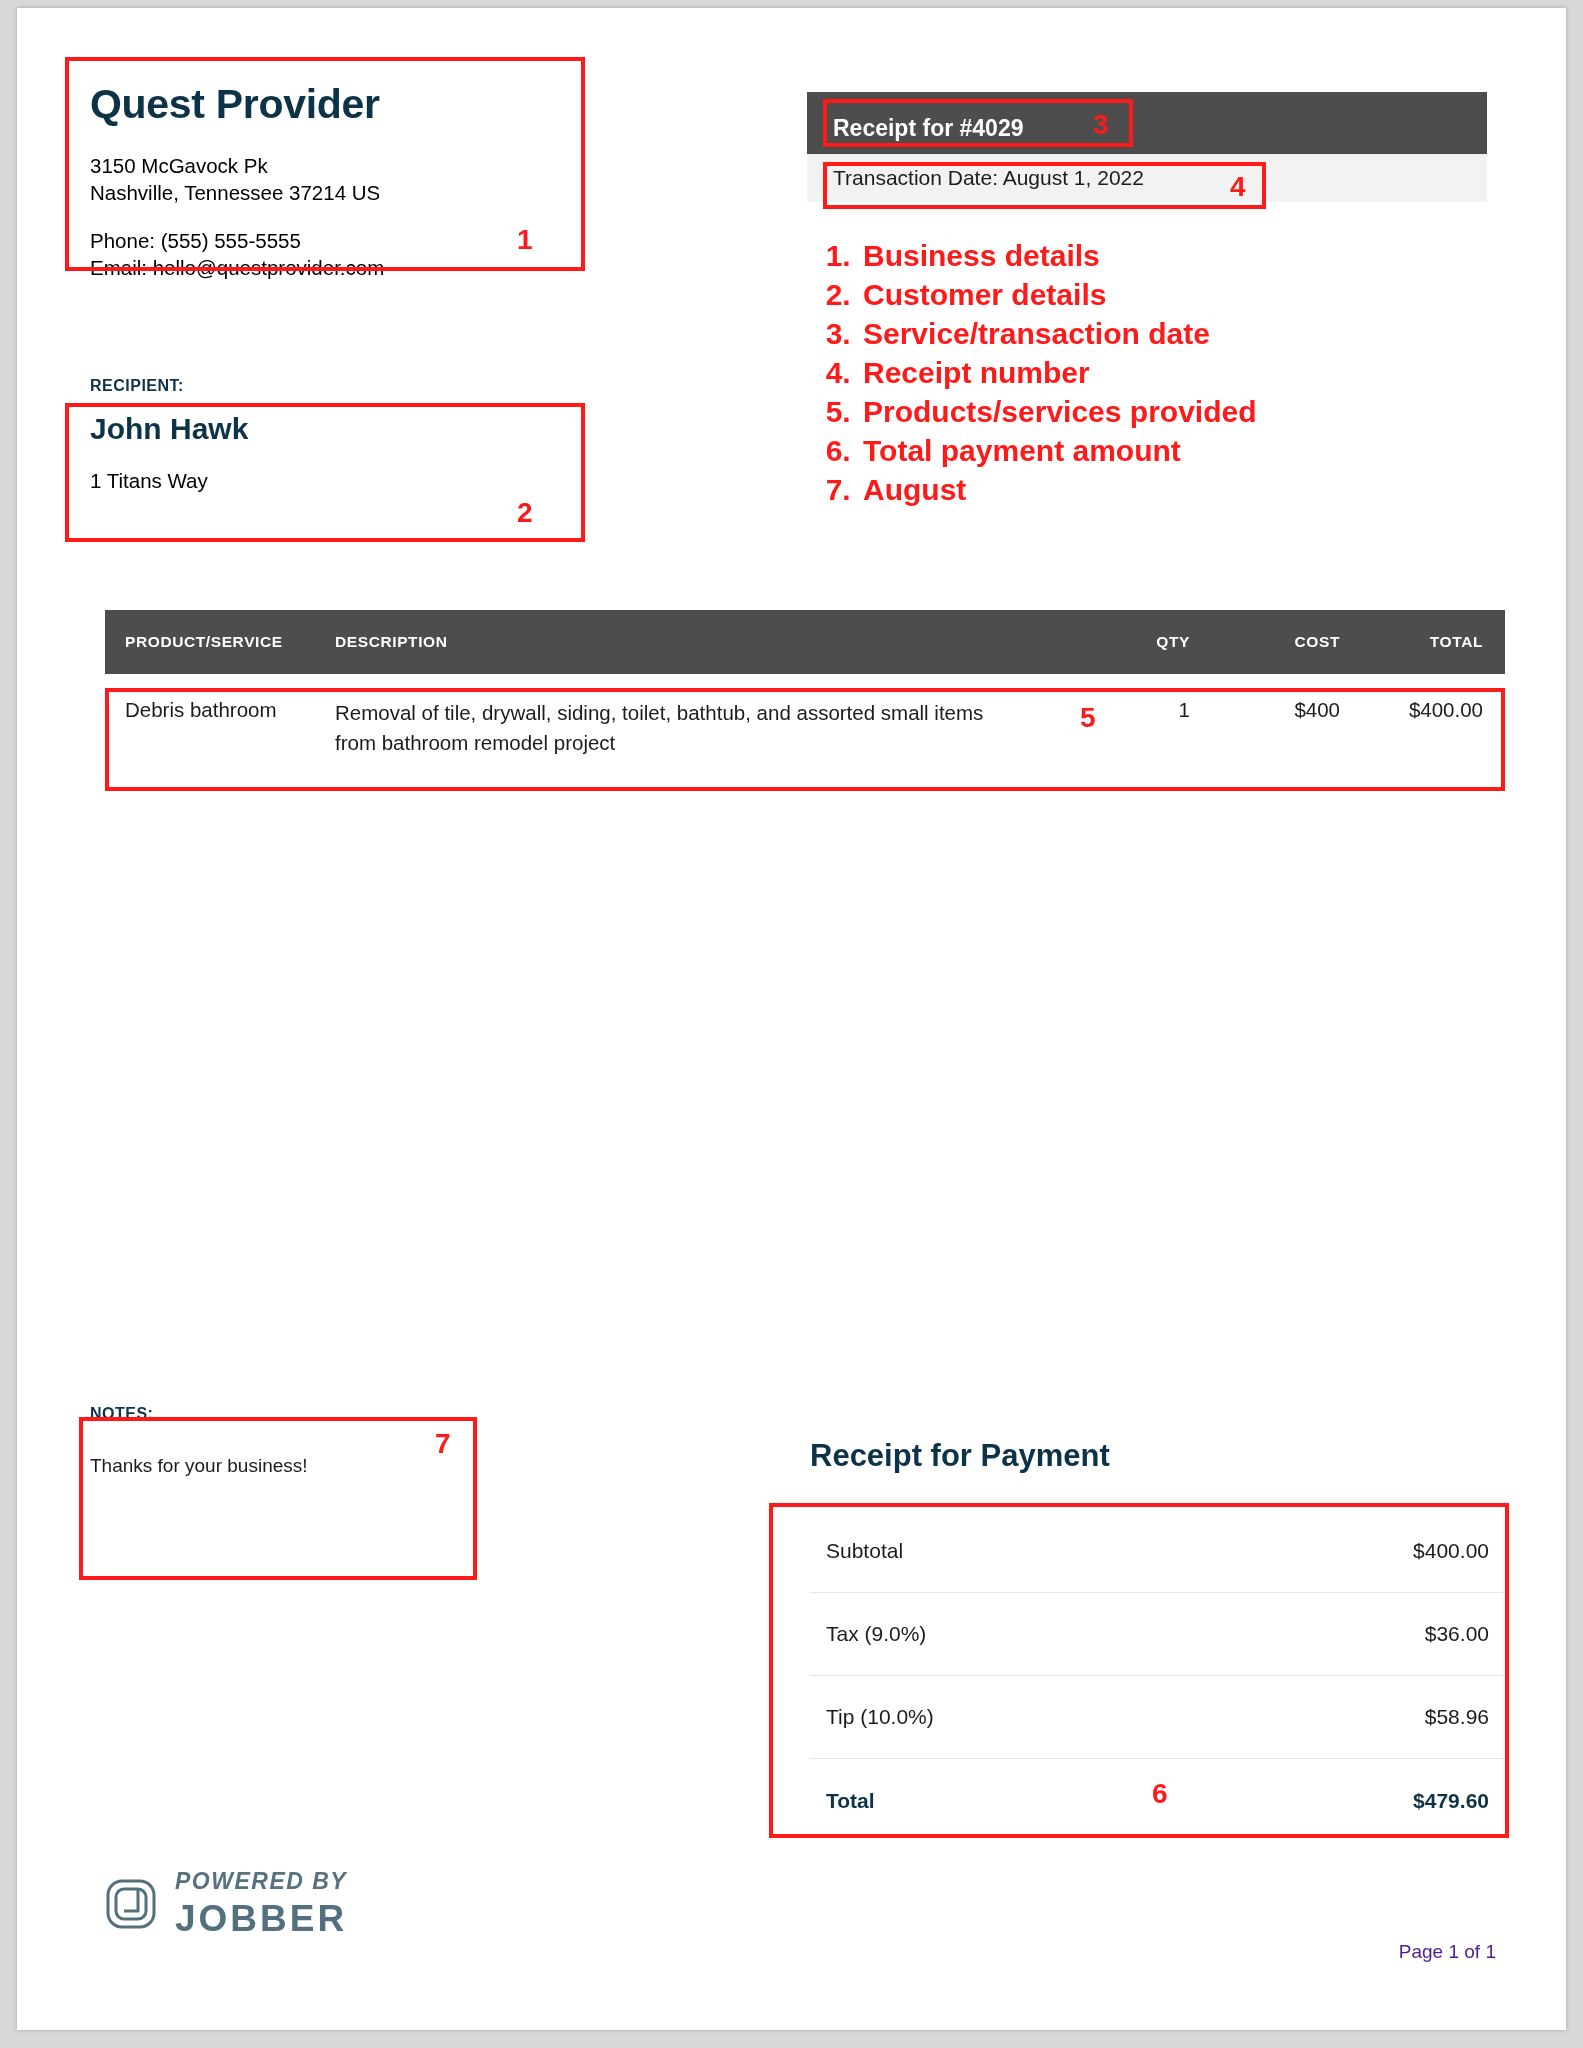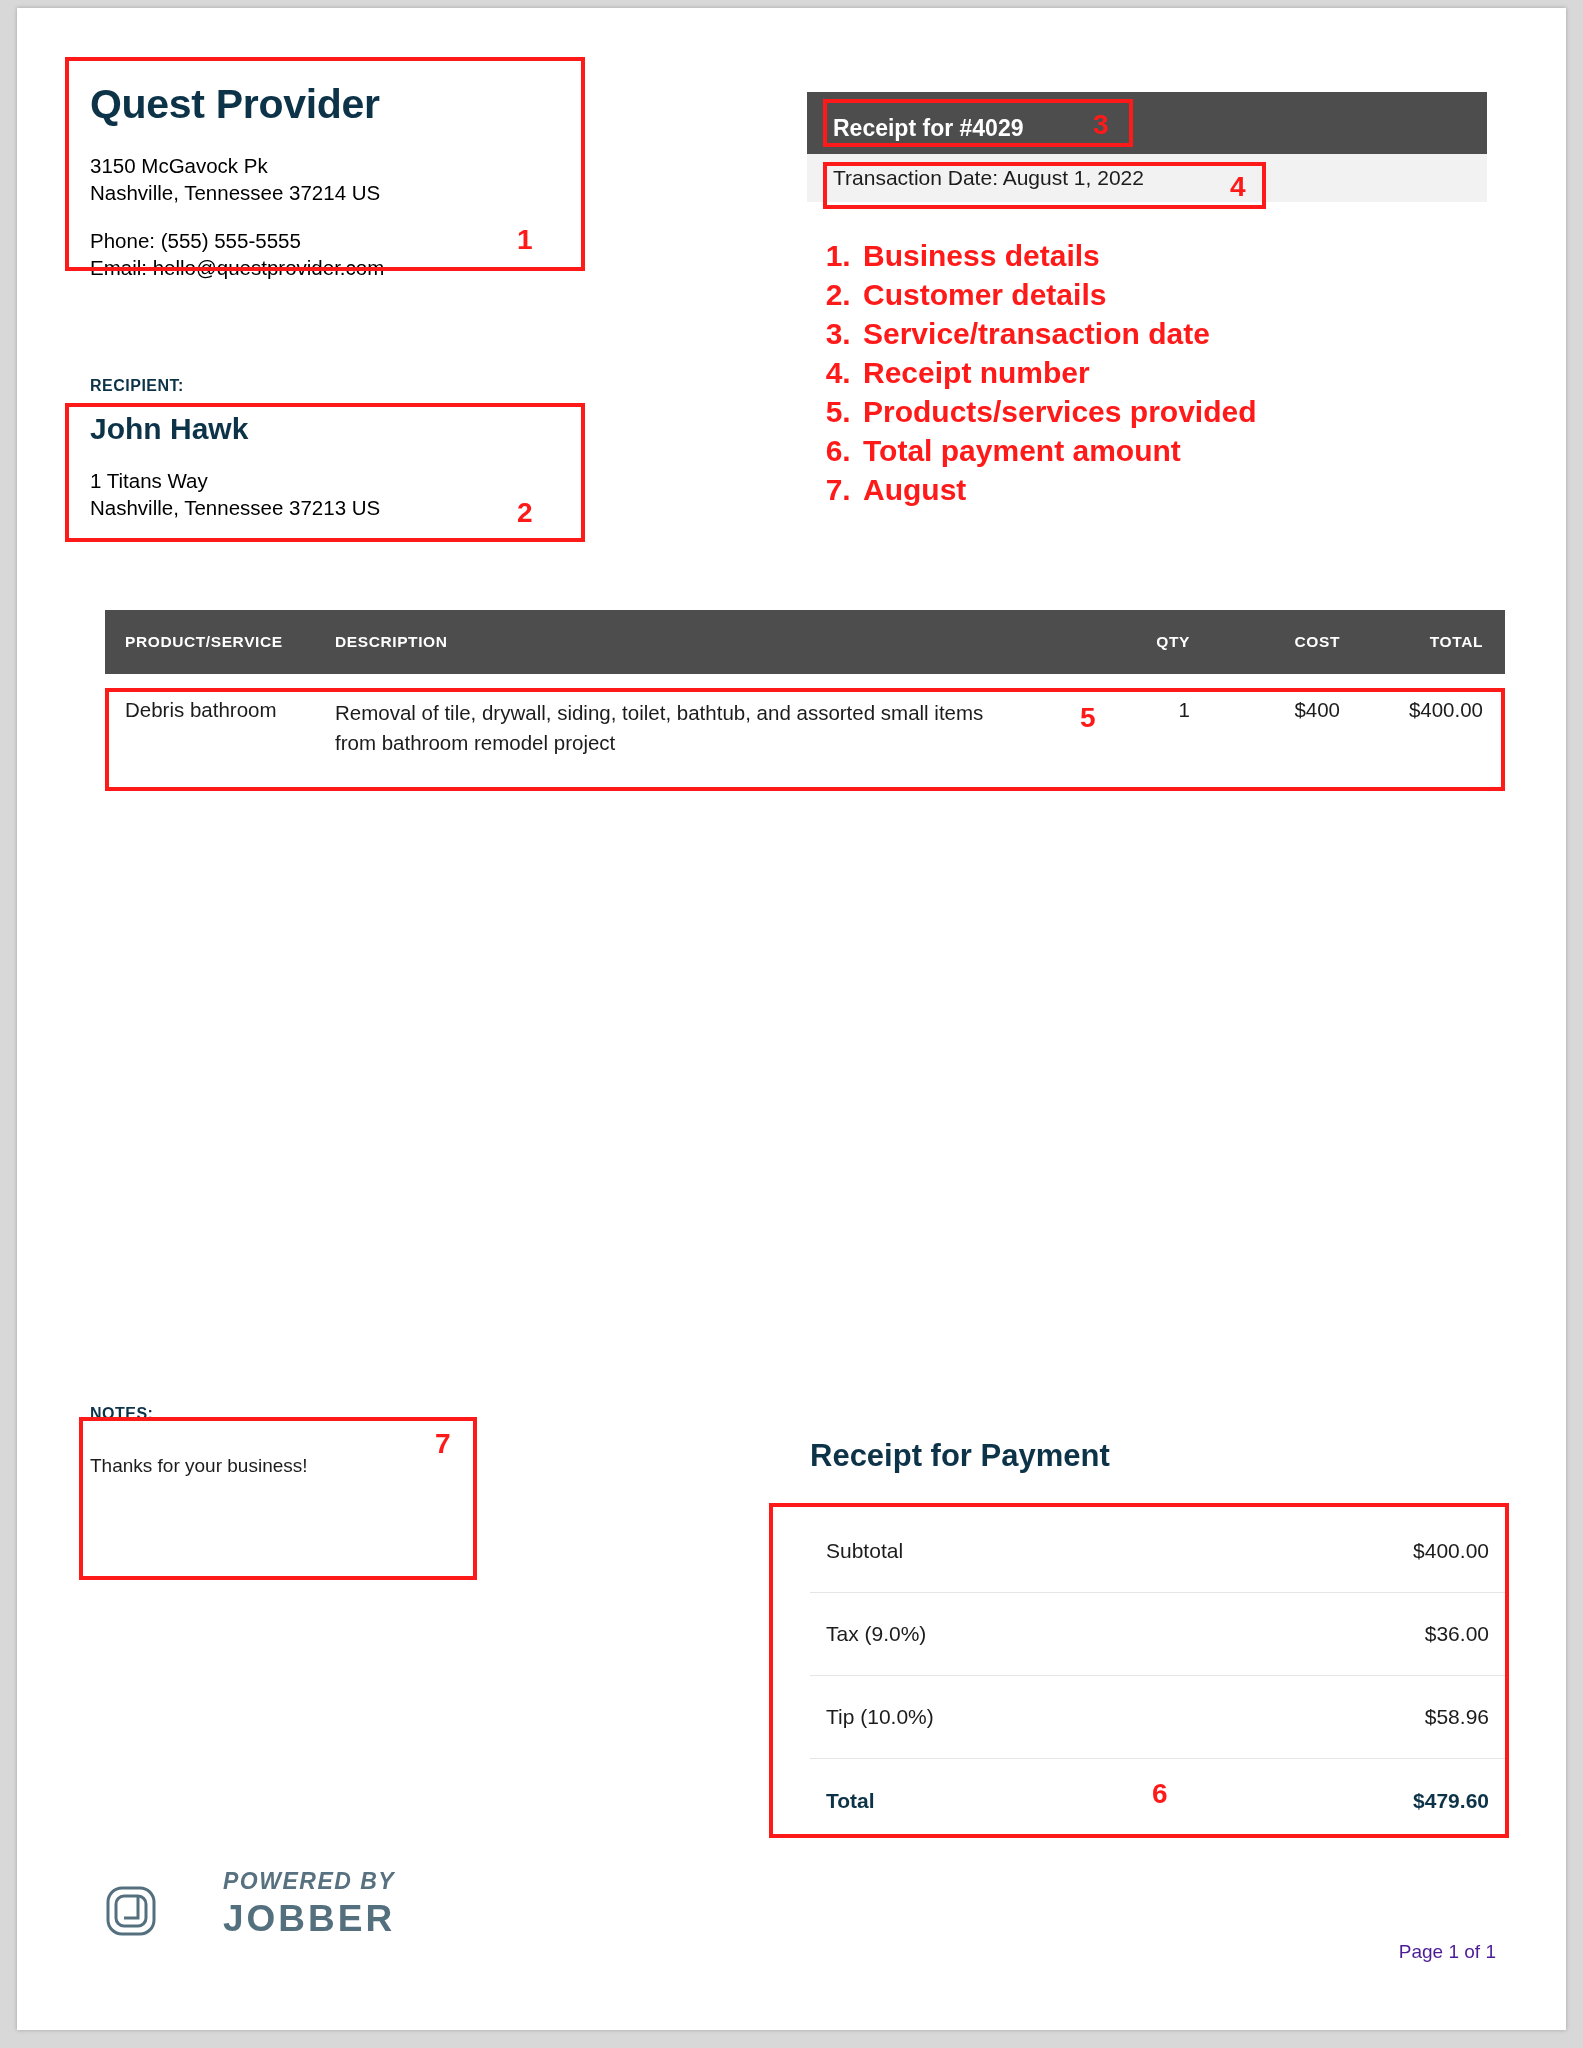--- a/index.html
+++ b/index.html
@@ -96,21 +96,21 @@
   }
   .sum{position:absolute;left:793px;top:1502px;width:695px;}
   .sum-row{
     display:flex;justify-content:space-between;align-items:center;
     height:83px;font-size:21px;color:#1c1c1c;
     border-bottom:1px solid #e6e6e6;padding:0 16px;box-sizing:border-box;
   }
   .sum-row.last{border-bottom:none;font-weight:bold;color:#0d3349;}
 
   
-  .logo{position:absolute;left:88px;top:1862px;display:flex;align-items:flex-end;gap:48px;}
+  .logo{position:absolute;left:88px;top:1862px;display:flex;align-items:center;}
   .logo-mark{width:52px;height:52px;margin-right:18px;}
   .logo-text{display:flex;flex-direction:column;line-height:1;}
   .pb{
     font-size:23px;font-weight:bold;font-style:italic;color:#587180;
     letter-spacing:1.5px;margin-bottom:7px;
   }
   .jb{font-size:37px;font-weight:bold;color:#54707e;letter-spacing:3px;}
   .pageno{position:absolute;right:70px;top:1933px;font-size:19px;color:#4c1d95;}
 </style>
 </head>
@@ -124,21 +124,20 @@
     <div class="addr-line">Nashville, Tennessee 37214 US</div>
     <div class="gap"></div>
     <div class="addr-line">Phone: (555) 555-5555</div>
     <div class="addr-line">Email: hello@questprovider.com</div>
   </div>
 
   <div class="recip-label">RECIPIENT:</div>
   <div class="recip">
     <div class="recip-name">John Hawk</div>
     <div class="addr-line">1 Titans Way</div>
-    <div class="addr-line">Nashville, Tennessee 37213 US</div>
   </div>
 
   <div class="rhead">
     <span>Receipt for #4029</span>
   </div>
   <div class="rdate">
     <span>Transaction Date: August 1, 2022</span>
   </div>
 
   <ol class="legend">

